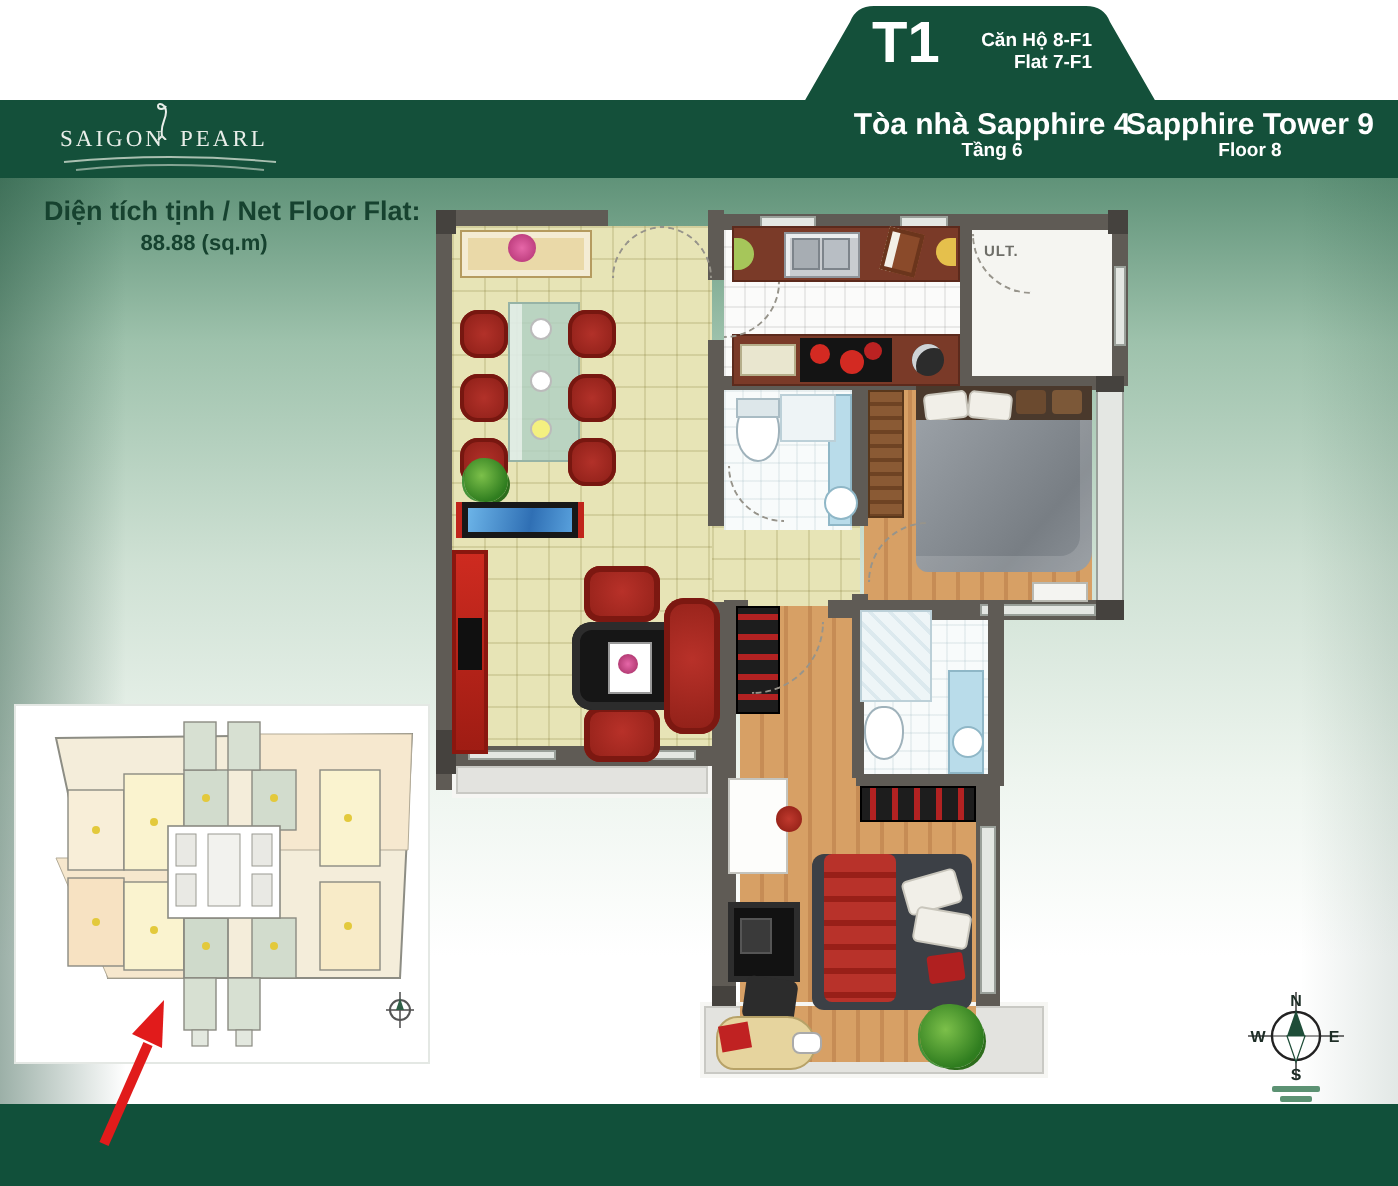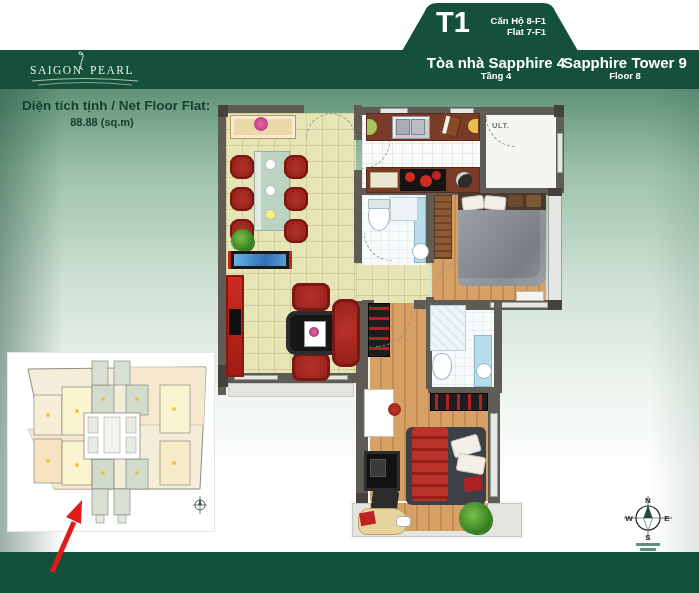--- a/index.html
+++ b/index.html
@@ -69,21 +69,21 @@
 <svg class="abs" style="left:402px;top:0;width:176px;height:51px;">
   <path d="M0,51 L23,11 Q26,3 35,3 L141,3 Q150,3 153,11 L176,51 Z" fill="#14503a"></path>
 </svg>
 <div class="abs" style="left:436px;top:6px;width:46px;height:34px;color:#fff;font-size:29px;font-weight:bold;">T1</div>
 <div class="abs" style="left:468px;top:15px;width:78px;text-align:right;color:#fff;font-size:9.5px;font-weight:bold;line-height:11px;">
   <div>Căn Hộ 8-F1</div>
   <div>Flat 7-F1</div>
 </div>
 
 <div class="abs band-title" style="left:418px;top:54px;width:156px;">Tòa nhà Sapphire 4</div>
-<div class="abs band-sub" style="left:418px;top:70px;width:156px;">Tầng 4</div>
+<div class="abs band-sub" style="left:418px;top:70px;width:156px;">Tầng 6</div>
 <div class="abs band-title" style="left:560px;top:54px;width:130px;">Sapphire Tower 9</div>
 <div class="abs band-sub" style="left:560px;top:70px;width:130px;">Floor 8</div>
 
 <div id="logo" class="abs">
   <svg class="abs" style="left:42px;top:-4px;width:18px;height:22px;">
     <path d="M9,20 C8,14 11,12 11,8 C11,4 7,3 7,5 C7,7 10,7 11,5 M9,20 L7,22 M9,20 L11,22" stroke="#e9eee9" stroke-width="1" fill="none"></path>
   </svg>
   <span class="logo-text abs" style="left:0;top:12px;">SAIGON</span>
   <span class="logo-text abs" style="left:60px;top:12px;">PEARL</span>
   <svg class="abs" style="left:0;top:26px;width:110px;height:10px;">

